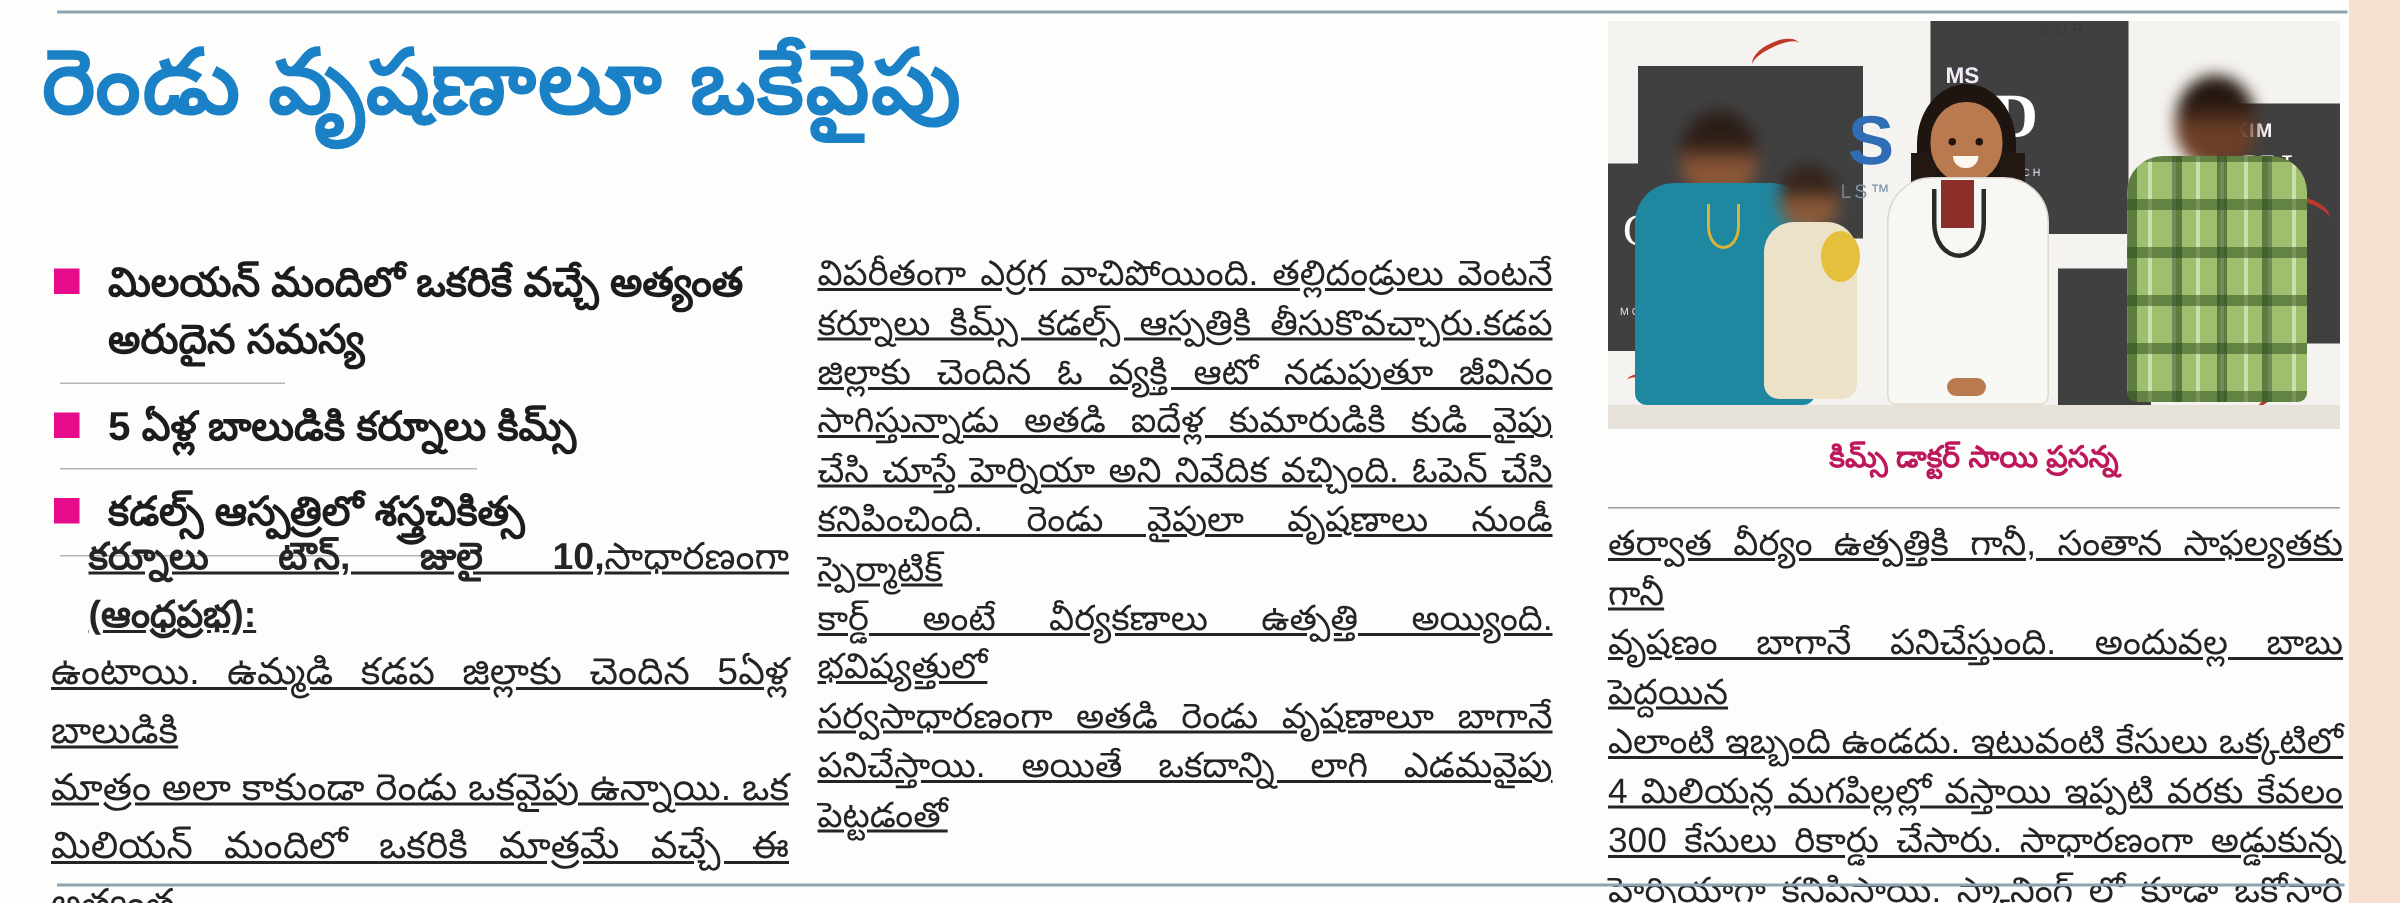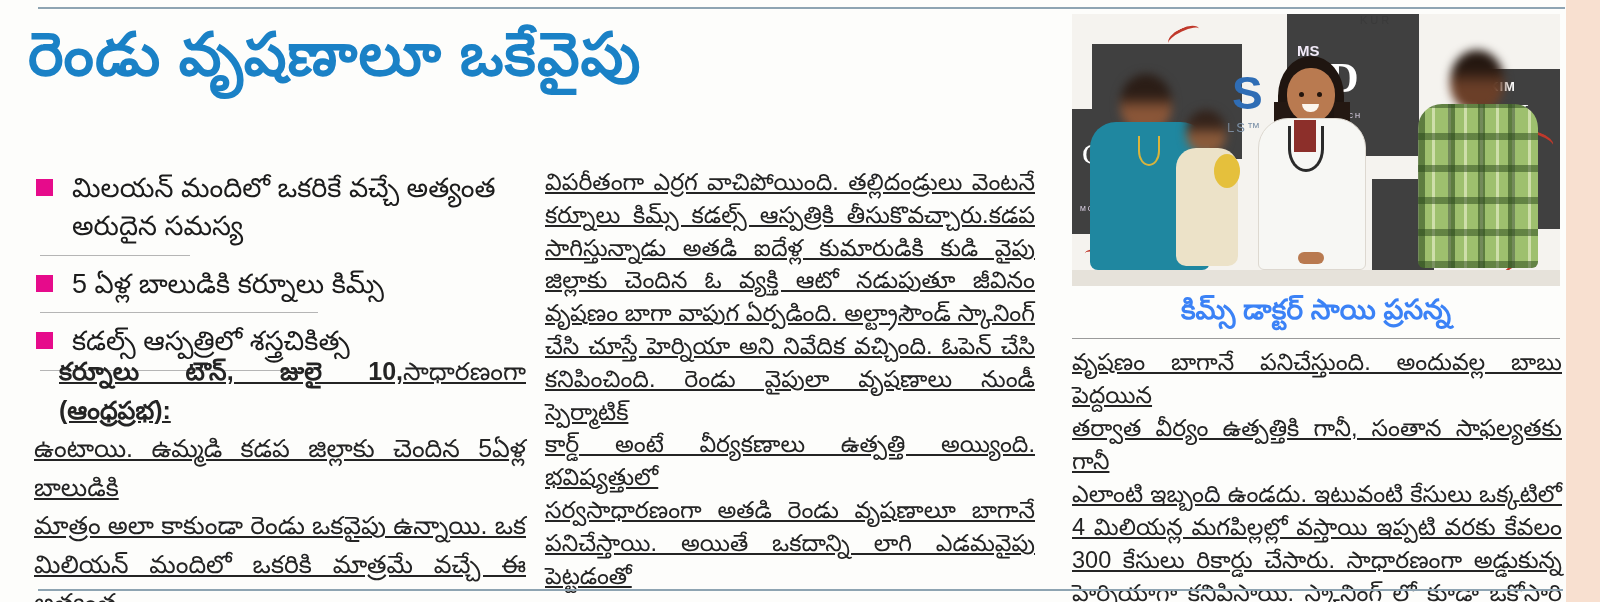--- a/index.html
+++ b/index.html
@@ -16,21 +16,21 @@
   .rule.bottom { left: 38px; top: 589px; width: 1525px; }
   .side-strip { position: absolute; right: 0; top: 0; width: 34px; height: 602px; background: #f8e0d0; }
 
   .headline {
     position: absolute; left: 28px; top: 16px; width: 1030px;
     font-size: 60px; font-weight: bold; color: #1a81c6;
     white-space: nowrap; letter-spacing: 1px; line-height: 1.3;
   }
 
   .bullets { position: absolute; left: 36px; top: 170px; width: 480px; }
-  .bullet-item { position: relative; padding-left: 36px; font-size: 27px; font-weight: normal; color: #1c1c1c; line-height: 1.4; }
+  .bullet-item { position: relative; padding-left: 36px; font-size: 27px; font-weight: bold; color: #1c1c1c; line-height: 1.4; }
   .bullet-marker { position: absolute; left: 0; top: 9px; width: 17px; height: 17px; background: #e60b8b; }
   .bullet-sep { height: 1px; background: #b5b5b5; margin: 9px 0 10px 4px; }
   .sep1 { width: 150px; }
   .sep2 { width: 278px; }
   .sep3 { width: 248px; }
 
   .col { position: absolute; color: #242424; }
   .col .line { text-align: justify; text-align-last: justify; text-justify: inter-word; text-decoration: underline; }
   .col1 { left: 34px; top: 352px; width: 492px; font-size: 25px; line-height: 38.5px; }
   .col2 { left: 545px; top: 166px; width: 490px; font-size: 23.5px; line-height: 32.8px; }
@@ -96,21 +96,21 @@
     background-color: #9ec06e;
     background-image:
       repeating-linear-gradient(90deg, rgba(40,70,25,.55) 0 7px, transparent 7px 30px),
       repeating-linear-gradient(0deg, rgba(40,70,25,.5) 0 7px, transparent 7px 32px),
       repeating-linear-gradient(90deg, rgba(255,252,230,.5) 14px 17px, transparent 17px 30px);
     border-radius: 24px 24px 6px 6px;
   }
 
   .photo-caption {
     position: absolute; left: 1072px; top: 294px; width: 488px;
-    text-align: center; font-size: 28px; font-weight: bold; color: #3b82f6;
+    text-align: center; font-size: 20px; font-weight: bold; color: #be185d;
   }
 </style>
 </head>
 <body>
 
 <div class="rule top"></div>
 <div class="side-strip"></div>
 
 <h1 class="headline">రెండు వృషణాలూ ఒకేవైపు</h1>
 
@@ -141,36 +141,35 @@
       <div class="line">ఉంటాయి. ఉమ్మడి కడప జిల్లాకు చెందిన 5ఏళ్ల బాలుడికి</div>
       <div class="line">మాత్రం అలా కాకుండా రెండు ఒకవైపు ఉన్నాయి. ఒక</div>
       <div class="line">మిలియన్ మందిలో ఒకరికి మాత్రమే వచ్చే ఈ అత్యంత</div>
     </div>
 </div>
 
 <div class="col col2">
   <div>
       <div class="line">విపరీతంగా ఎర్రగ వాచిపోయింది. తల్లిదండ్రులు వెంటనే</div>
       <div class="line">కర్నూలు కిమ్స్ కడల్స్ ఆస్పత్రికి తీసుకొవచ్చారు.కడప</div>
+      <div class="line">జిల్లాకు చెందిన ఓ వ్యక్తి ఆటో నడుపుతూ జీవినం</div>
       <div class="line">సాగిస్తున్నాడు అతడి ఐదేళ్ల కుమారుడికి కుడి వైపు</div>
-      <div class="line">జిల్లాకు చెందిన ఓ వ్యక్తి ఆటో నడుపుతూ జీవినం</div>
-      <div class="line">వృషణం బాగా వాపుగ ఏర్పడింది. అల్ట్రాసౌండ్ స్కానింగ్</div>
       <div class="line">చేసి చూస్తే హెర్నియా అని నివేదిక వచ్చింది. ఓపెన్ చేసి</div>
       <div class="line">కనిపించింది. రెండు వైపులా వృషణాలు నుండీ స్పెర్మాటిక్</div>
       <div class="line">కార్డ్ అంటే వీర్యకణాలు ఉత్పత్తి అయ్యింది. భవిష్యత్తులో</div>
       <div class="line">సర్వసాధారణంగా అతడి రెండు వృషణాలూ బాగానే</div>
       <div class="line">పనిచేస్తాయి. అయితే ఒకదాన్ని లాగి ఎడమవైపు పెట్టడంతో</div>
     </div>
 </div>
 
 <div class="col3-rule"></div>
 <div class="col col3">
   <div>
+      <div class="line">తర్వాత వీర్యం ఉత్పత్తికి గానీ, సంతాన సాఫల్యతకు గానీ</div>
       <div class="line">వృషణం బాగానే పనిచేస్తుంది. అందువల్ల బాబు పెద్దయిన</div>
-      <div class="line">తర్వాత వీర్యం ఉత్పత్తికి గానీ, సంతాన సాఫల్యతకు గానీ</div>
       <div class="line">ఎలాంటి ఇబ్బంది ఉండదు. ఇటువంటి కేసులు ఒక్కటిలో</div>
       <div class="line">4 మిలియన్ల మగపిల్లల్లో వస్తాయి ఇప్పటి వరకు కేవలం</div>
       <div class="line">300 కేసులు రికార్డు చేసారు. సాధారణంగా అడ్డుకున్న</div>
       <div class="line">హెర్నియాగా కనిపిస్తాయి. స్కానింగ్ లో కూడా ఒకోసారి</div>
     </div>
 </div>
 
 <div class="photo">
   <div class="panel p1"></div>
   <div class="panel p2">

